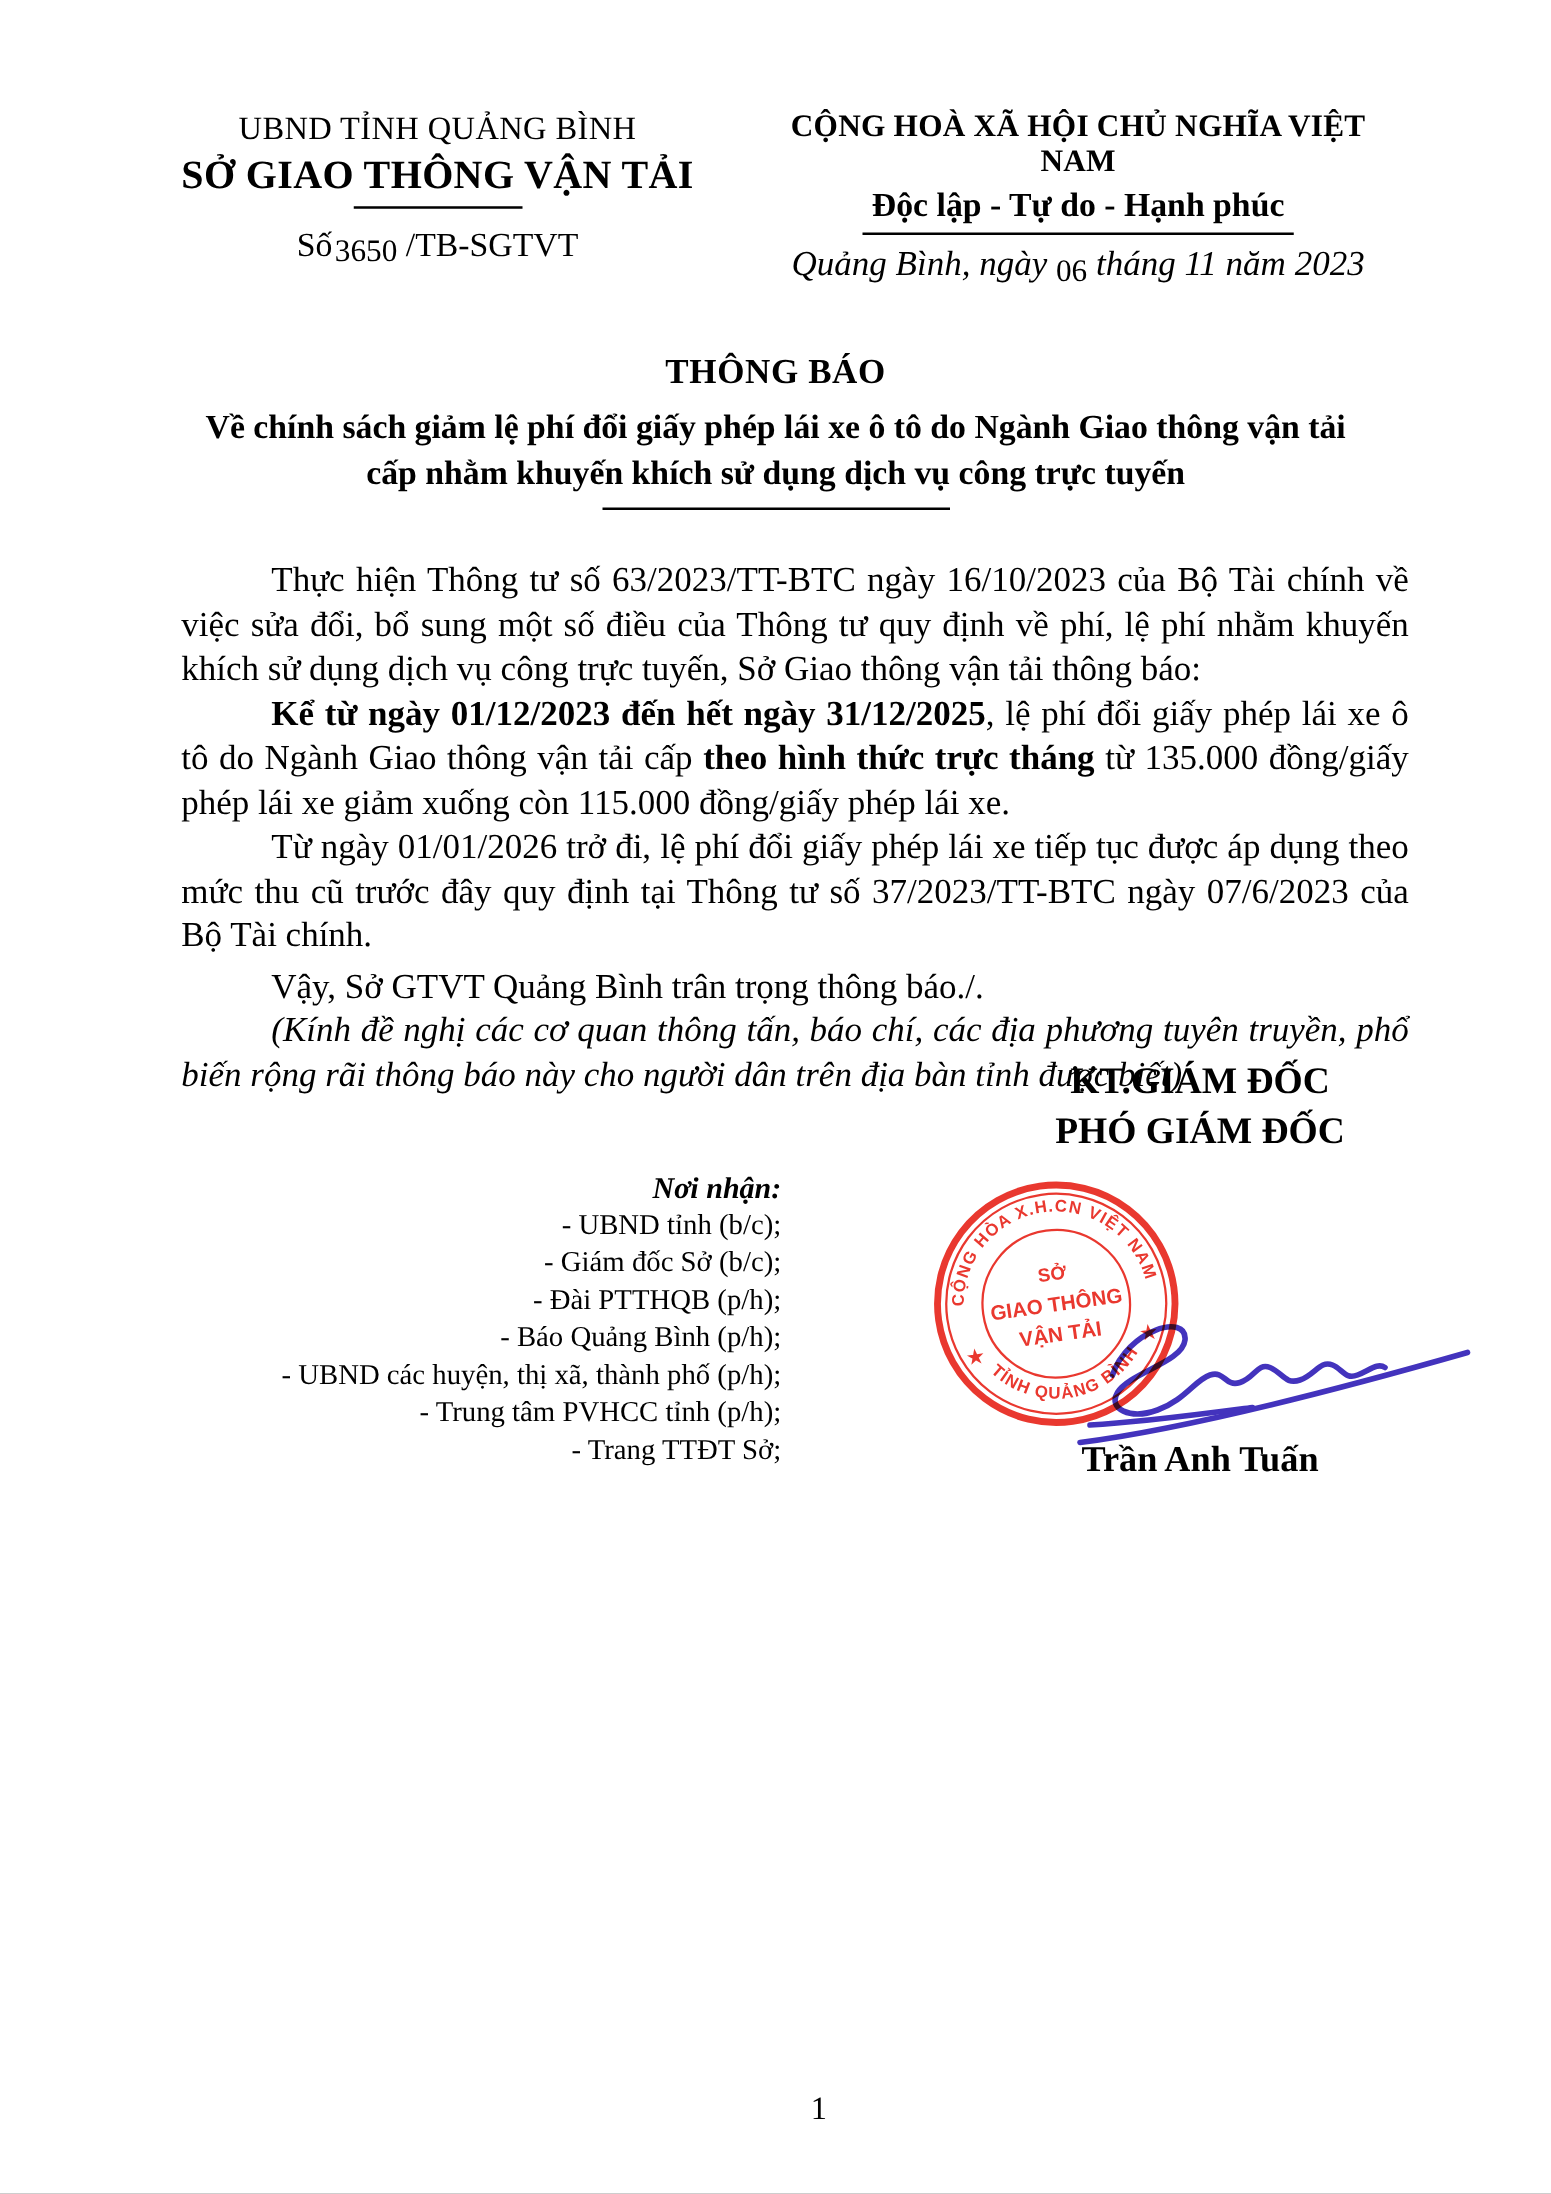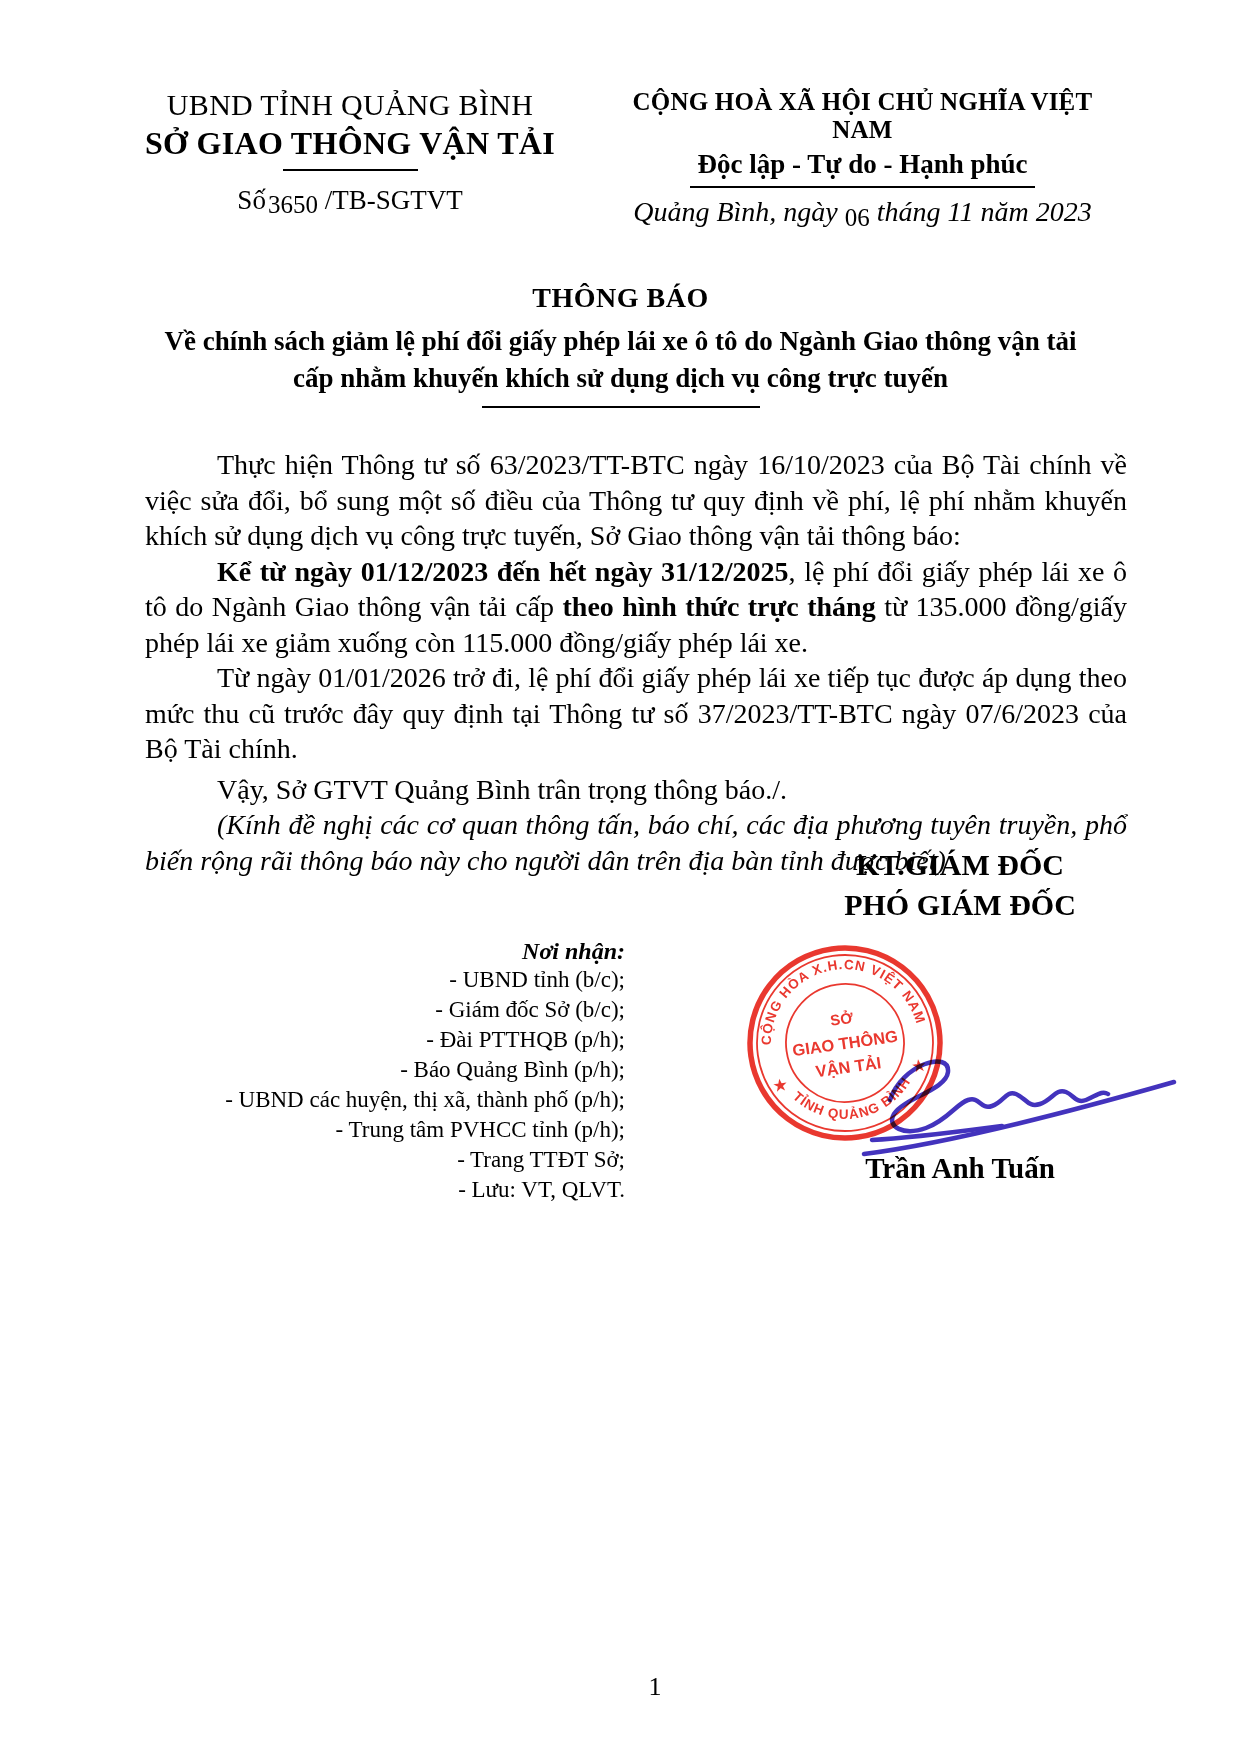--- a/index.html
+++ b/index.html
@@ -7,21 +7,21 @@
     position:relative;
     width:1241px;height:1755px;
     background:#ffffff;
     margin:0 auto;
     font-family:"Liberation Serif", serif;
     color:#000;
     overflow:hidden;
   }
   
   .hdr-left{position:absolute;left:140px;top:88px;width:420px;text-align:center;}
-  .hdr-left .l1{font-size:30px;letter-spacing:.3px;}
+  .hdr-left .l1{font-size:26px;letter-spacing:.3px;}
   .hdr-left .l2{font-size:32px;font-weight:bold;margin-top:3px;letter-spacing:.3px;}
   .hdr-left .rule{width:135px;border-top:2px solid #000;margin:7px auto 0;}
   .docnum{margin-top:14px;font-size:27px;}
   .docnum .num{display:inline-block;position:relative;top:4px;font-size:25px;margin-left:2px;}
 
   .hdr-right{position:absolute;left:615px;top:88px;width:495px;text-align:center;}
   .hdr-right .l1{font-size:25px;font-weight:bold;letter-spacing:.2px;}
   .hdr-right .l2{font-size:27px;font-weight:bold;margin-top:5px;}
   .hdr-right .rule{width:345px;border-top:2px solid #000;margin:6px auto 0;}
   .dateline{margin-top:8px;font-size:28px;font-style:italic;}
@@ -101,21 +101,20 @@
 
   <div class="recipients">
     <div class="head">Nơi nhận:</div>
     <div class="item">- UBND tỉnh (b/c);</div>
     <div class="item">- Giám đốc Sở (b/c);</div>
     <div class="item">- Đài PTTHQB (p/h);</div>
     <div class="item">- Báo Quảng Bình (p/h);</div>
     <div class="item">- UBND các huyện, thị xã, thành phố (p/h);</div>
     <div class="item">- Trung tâm PVHCC tỉnh (p/h);</div>
     <div class="item">- Trang TTĐT Sở;</div>
-    <div class="item">- Lưu: VT, QLVT.</div>
   </div>
 
   <div class="sign-titles">
     <div class="t1">KT.GIÁM ĐỐC</div>
     <div class="t2">PHÓ GIÁM ĐỐC</div>
   </div>
 
   <svg class="stamp" viewBox="0 0 202 202">
     <g transform="rotate(-8 101 101)" stroke="#e8271d" fill="none">
       <circle cx="101" cy="101" r="95" stroke-width="5.5"></circle>

